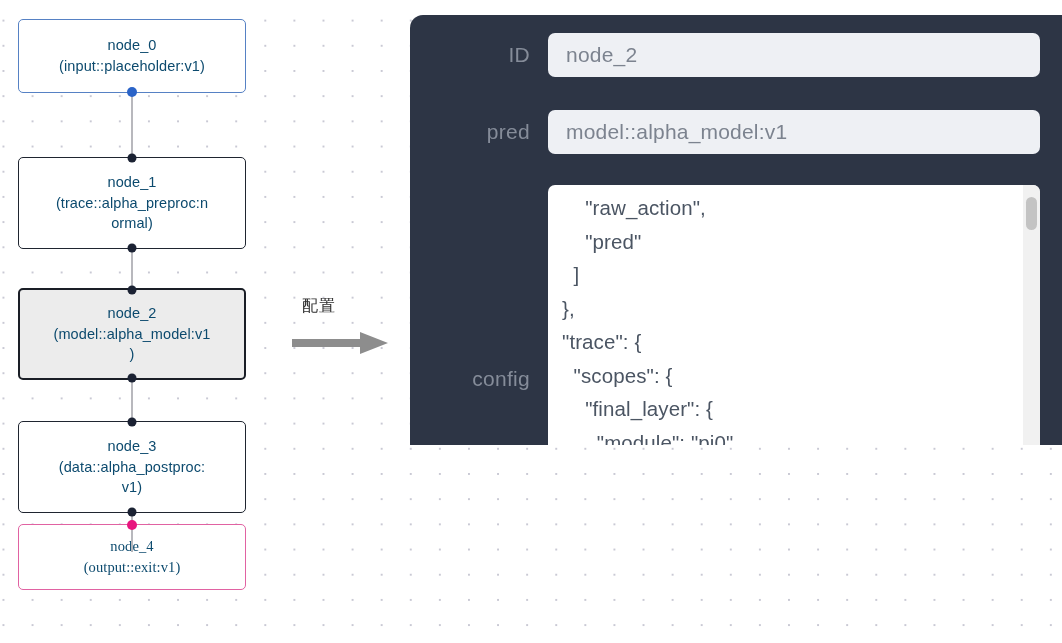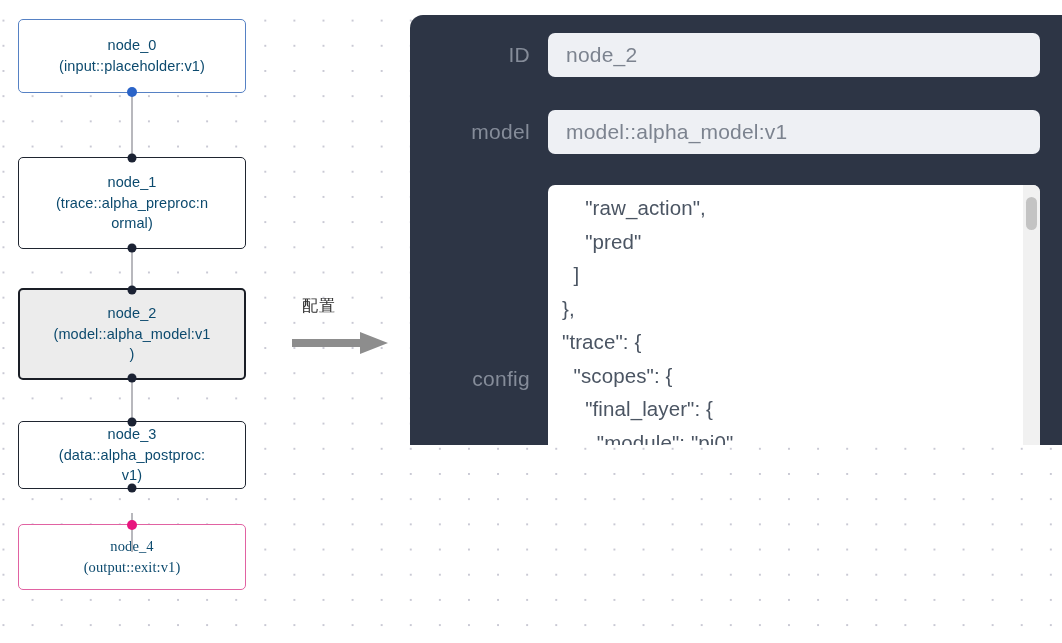--- a/index.html
+++ b/index.html
@@ -229,21 +229,21 @@
   </div>
 
   <div class="node is-selected" style="left:18px;top:288px;width:228px;height:92px;">
     <span class="nlabel">node_2
 (model::alpha_model:v1
 )</span>
     <span class="handle top"></span>
     <span class="handle bottom"></span>
   </div>
 
-  <div class="node" style="left:18px;top:421px;width:228px;height:68px;">
+  <div class="node" style="left:18px;top:421px;width:228px;height:92px;">
     <span class="nlabel">node_3
 (data::alpha_postproc:
 v1)</span>
     <span class="handle top"></span>
     <span class="handle bottom"></span>
   </div>
 
   <div class="node is-output" style="left:18px;top:524px;width:228px;height:66px;font-family:Liberation Serif, serif;">
     <span class="nlabel">node_4
 (output::exit:v1)</span>
@@ -259,21 +259,21 @@
 </div>
 
 <div id="config-panel">
 
   <div class="field-row" id="row-id">
     <div class="field-label">ID</div>
     <input class="field-input" type="text" value="node_2" style="">
   </div>
 
   <div class="field-row" id="row-type">
-    <div class="field-label">model</div>
+    <div class="field-label">pred</div>
     <input class="field-input" type="text" value="model::alpha_model:v1" style="">
   </div>
 
   <div class="field-row" id="row-config">
     <div class="field-label">config</div>
     <div id="config-textarea-wrap">
       <textarea id="config-textarea" spellcheck="false" style="">    "raw_action",
     "pred"
   ]
 },

